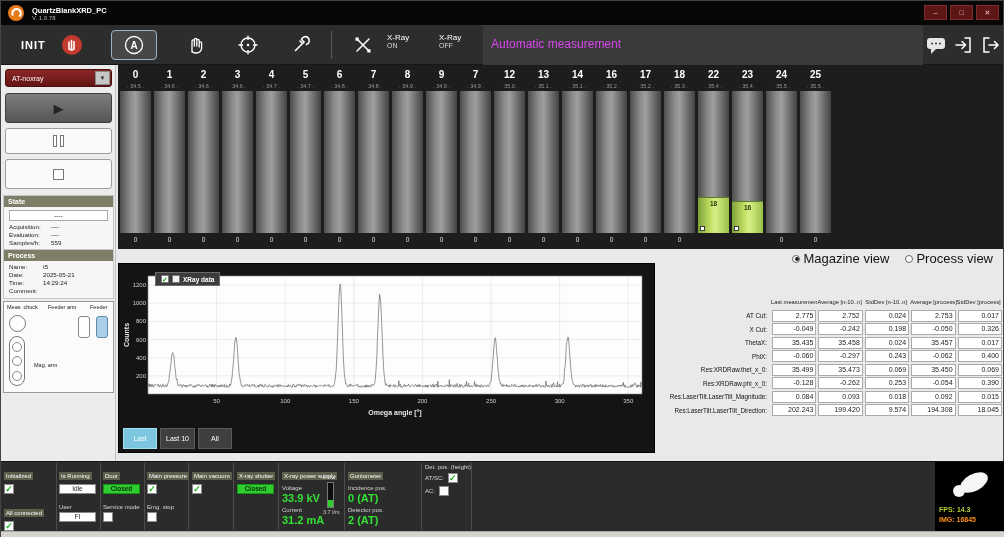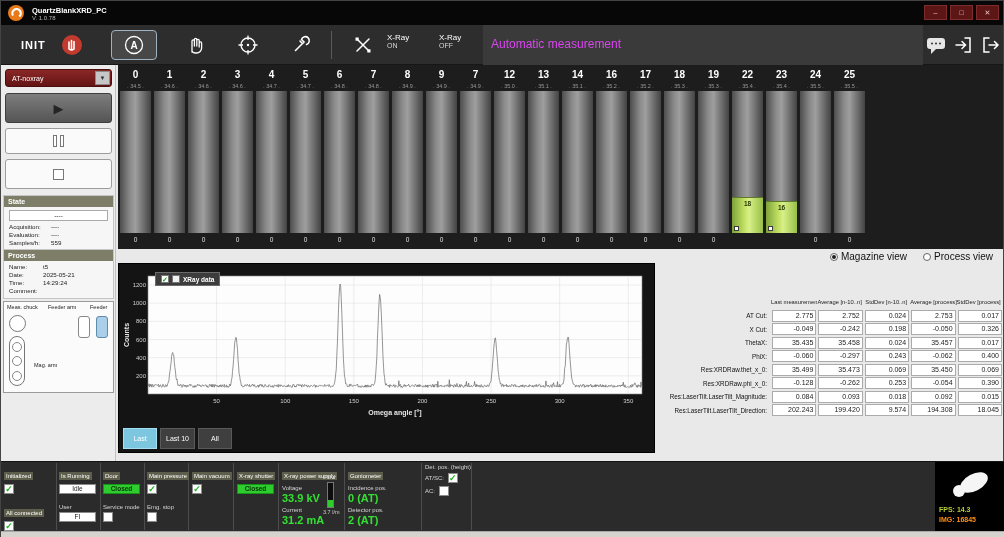--- a/index.html
+++ b/index.html
@@ -62,21 +62,21 @@
   .slot-temp{font-size:5.5px;color:#979797;height:8px;line-height:8px;white-space:nowrap}
   .slot-bar{width:31px;height:142px;margin-top:1px;position:relative;background:linear-gradient(90deg,#4d4d4d 0%,#8a8a8a 32%,#9e9e9e 50%,#7d7d7d 68%,#434343 100%)}
   .slot-fill{position:absolute;bottom:0;left:0;width:100%;background:linear-gradient(90deg,#7ca238 0%,#c3e064 40%,#d8f089 55%,#97bf46 100%);border-top:1px solid #5d7a24}
   .slot-fill span{display:block;text-align:center;font-size:6.5px;font-weight:bold;color:#1f3300;margin-top:2px}
   .slot-check{position:absolute;left:2px;bottom:2px;width:5px;height:5px;background:#fff;border:1px solid #3c3c3c}
   .slot-count{font-size:6.5px;color:#e0e0e0;height:13px;line-height:13px}
   .view-radios{position:absolute;right:10px;top:250px;display:flex;gap:16px}
   .radio{display:flex;align-items:center;gap:3px}
   .radio i{width:8px;height:8px;border:1px solid #666;border-radius:50%;background:#fff;position:relative;display:inline-block}
   .radio.selected i::after{content:"";position:absolute;left:1.5px;top:1.5px;width:4px;height:4px;border-radius:50%;background:#222}
-  .radio span{font-size:10px;color:#111}
+  .radio span{font-size:13px;color:#111}
 
   
   .chart-panel{position:absolute;left:117px;top:262px;width:537px;height:190px;background:#141414;border:1px solid #000}
   .chart-svg{position:absolute;left:2px;top:4px}
   svg text{font-family:"Liberation Sans",sans-serif}
   .legend{position:absolute;left:36px;top:8px;background:#3c3c3c;border:1px solid #6b6b6b;display:flex;align-items:center;gap:3px;padding:2px 5px}
   .legend .cb{width:8px;height:8px;background:#fff;border:1px solid #777;font-size:7px;line-height:7px;color:#179a17;text-align:center;font-weight:bold}
   .legend .swatch{width:8px;height:8px;background:#f2f2f2;border:1px solid #777}
   .legend .lbl{font-size:6.5px;color:#fff;font-weight:bold}
   .chart-buttons{position:absolute;left:4px;top:164px;display:flex;gap:3px}
@@ -354,26 +354,20 @@
         <div class="slot-count">0</div>
       </div>
       <div class="slot">
         <div class="slot-num">17</div>
         <div class="slot-temp">. 35.2 .</div>
         <div class="slot-bar"></div>
         <div class="slot-count">0</div>
       </div>
       <div class="slot">
         <div class="slot-num">18</div>
-        <div class="slot-temp">. 35.3 .</div>
-        <div class="slot-bar"></div>
-        <div class="slot-count">0</div>
-      </div>
-      <div class="slot">
-        <div class="slot-num">19</div>
         <div class="slot-temp">. 35.3 .</div>
         <div class="slot-bar"></div>
         <div class="slot-count">0</div>
       </div>
       <div class="slot">
         <div class="slot-num">22</div>
         <div class="slot-temp">. 35.4 .</div>
         <div class="slot-bar">
           <div class="slot-fill" style="height:36px">
             <span>18</span>

